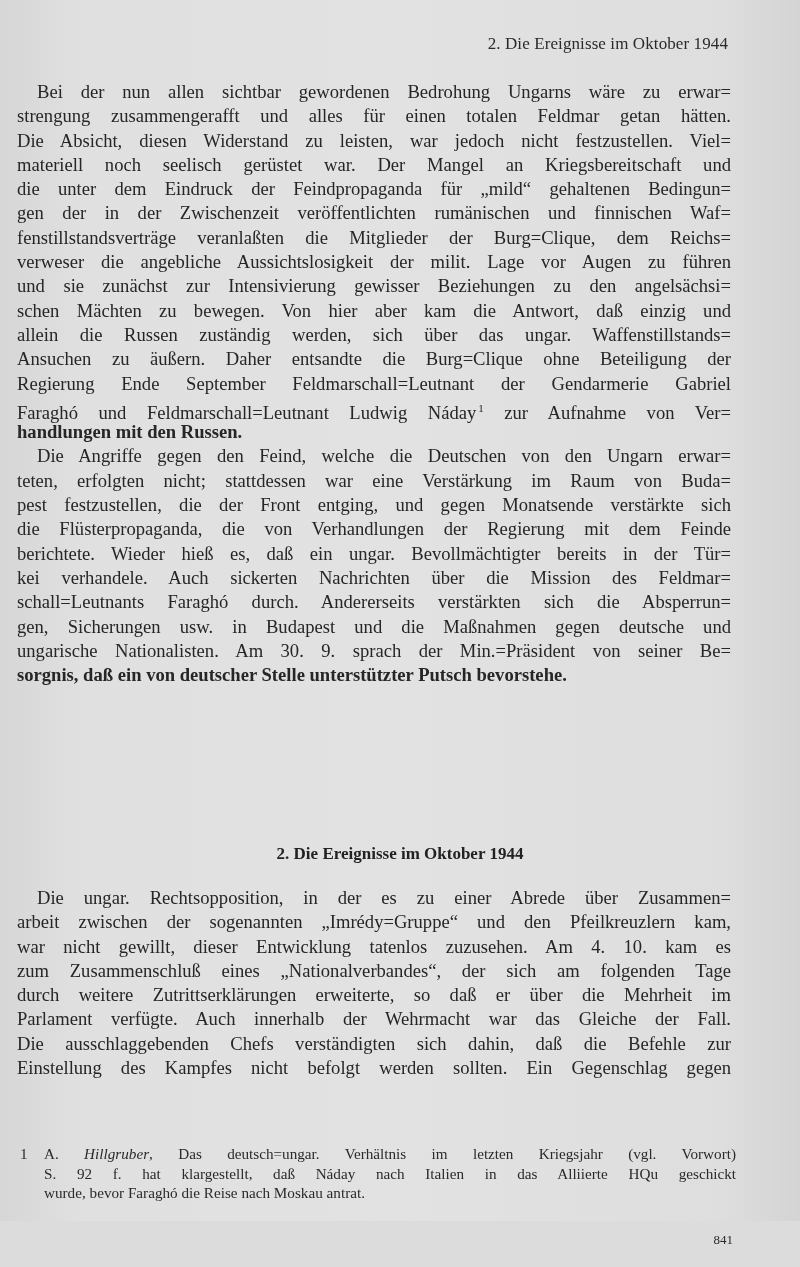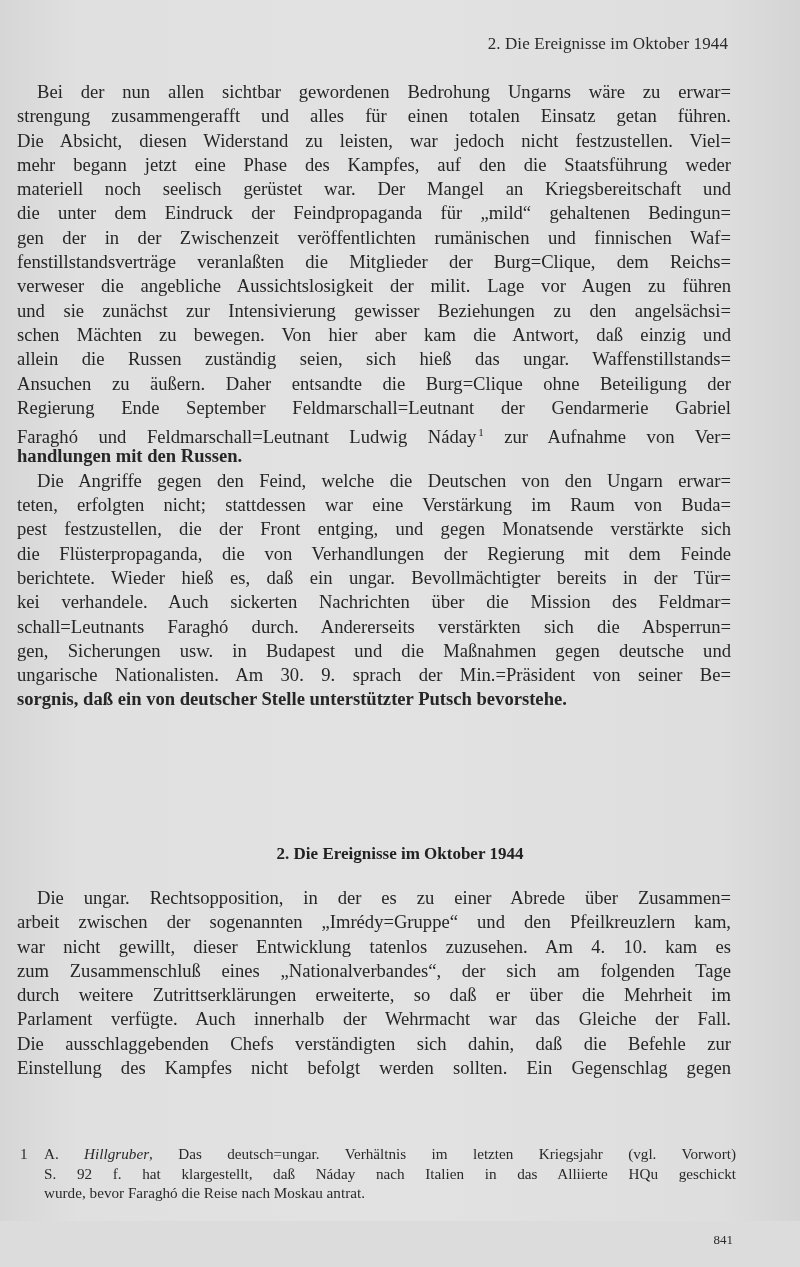--- a/index.html
+++ b/index.html
@@ -88,31 +88,30 @@
 </head>
 <body>
 
 <div class="page">
 
   <div class="running-head">2. Die Ereignisse im Oktober 1944</div>
 
   <div class="body-text" id="block1">
     <div>
       <span class="line indent">Bei der nun allen sichtbar gewordenen Bedrohung Ungarns wäre zu erwar=</span>
-      <span class="line">strengung zusammengerafft und alles für einen totalen Einsatz getan führen.</span>
+      <span class="line">strengung zusammengerafft und alles für einen totalen Feldmar getan hätten.</span>
       <span class="line">Die Absicht, diesen Widerstand zu leisten, war jedoch nicht festzustellen. Viel=</span>
-      <span class="line">mehr begann jetzt eine Phase des Kampfes, auf den die Staatsführung weder</span>
       <span class="line">materiell noch seelisch gerüstet war. Der Mangel an Kriegsbereitschaft und</span>
       <span class="line">die unter dem Eindruck der Feindpropaganda für „mild“ gehaltenen Bedingun=</span>
       <span class="line">gen der in der Zwischenzeit veröffentlichten rumänischen und finnischen Waf=</span>
       <span class="line">fenstillstandsverträge veranlaßten die Mitglieder der Burg=Clique, dem Reichs=</span>
       <span class="line">verweser die angebliche Aussichtslosigkeit der milit. Lage vor Augen zu führen</span>
       <span class="line">und sie zunächst zur Intensivierung gewisser Beziehungen zu den angelsächsi=</span>
       <span class="line">schen Mächten zu bewegen. Von hier aber kam die Antwort, daß einzig und</span>
-      <span class="line">allein die Russen zuständig seien, sich hieß das ungar. Waffenstillstands=</span>
+      <span class="line">allein die Russen zuständig werden, sich über das ungar. Waffenstillstands=</span>
       <span class="line">Ansuchen zu äußern. Daher entsandte die Burg=Clique ohne Beteiligung der</span>
       <span class="line">Regierung Ende September Feldmarschall=Leutnant der Gendarmerie Gabriel</span>
       <span class="line"><span>Faraghó und Feldmarschall=Leutnant Ludwig Náday</span><sup class="fn">1</sup><span> zur Aufnahme von Ver=</span></span>
       <span class="line last">handlungen mit den Russen.</span>
     </div>
     <div>
       <span class="line indent">Die Angriffe gegen den Feind, welche die Deutschen von den Ungarn erwar=</span>
       <span class="line">teten, erfolgten nicht; stattdessen war eine Verstärkung im Raum von Buda=</span>
       <span class="line">pest festzustellen, die der Front entging, und gegen Monatsende verstärkte sich</span>
       <span class="line">die Flüsterpropaganda, die von Verhandlungen der Regierung mit dem Feinde</span>

